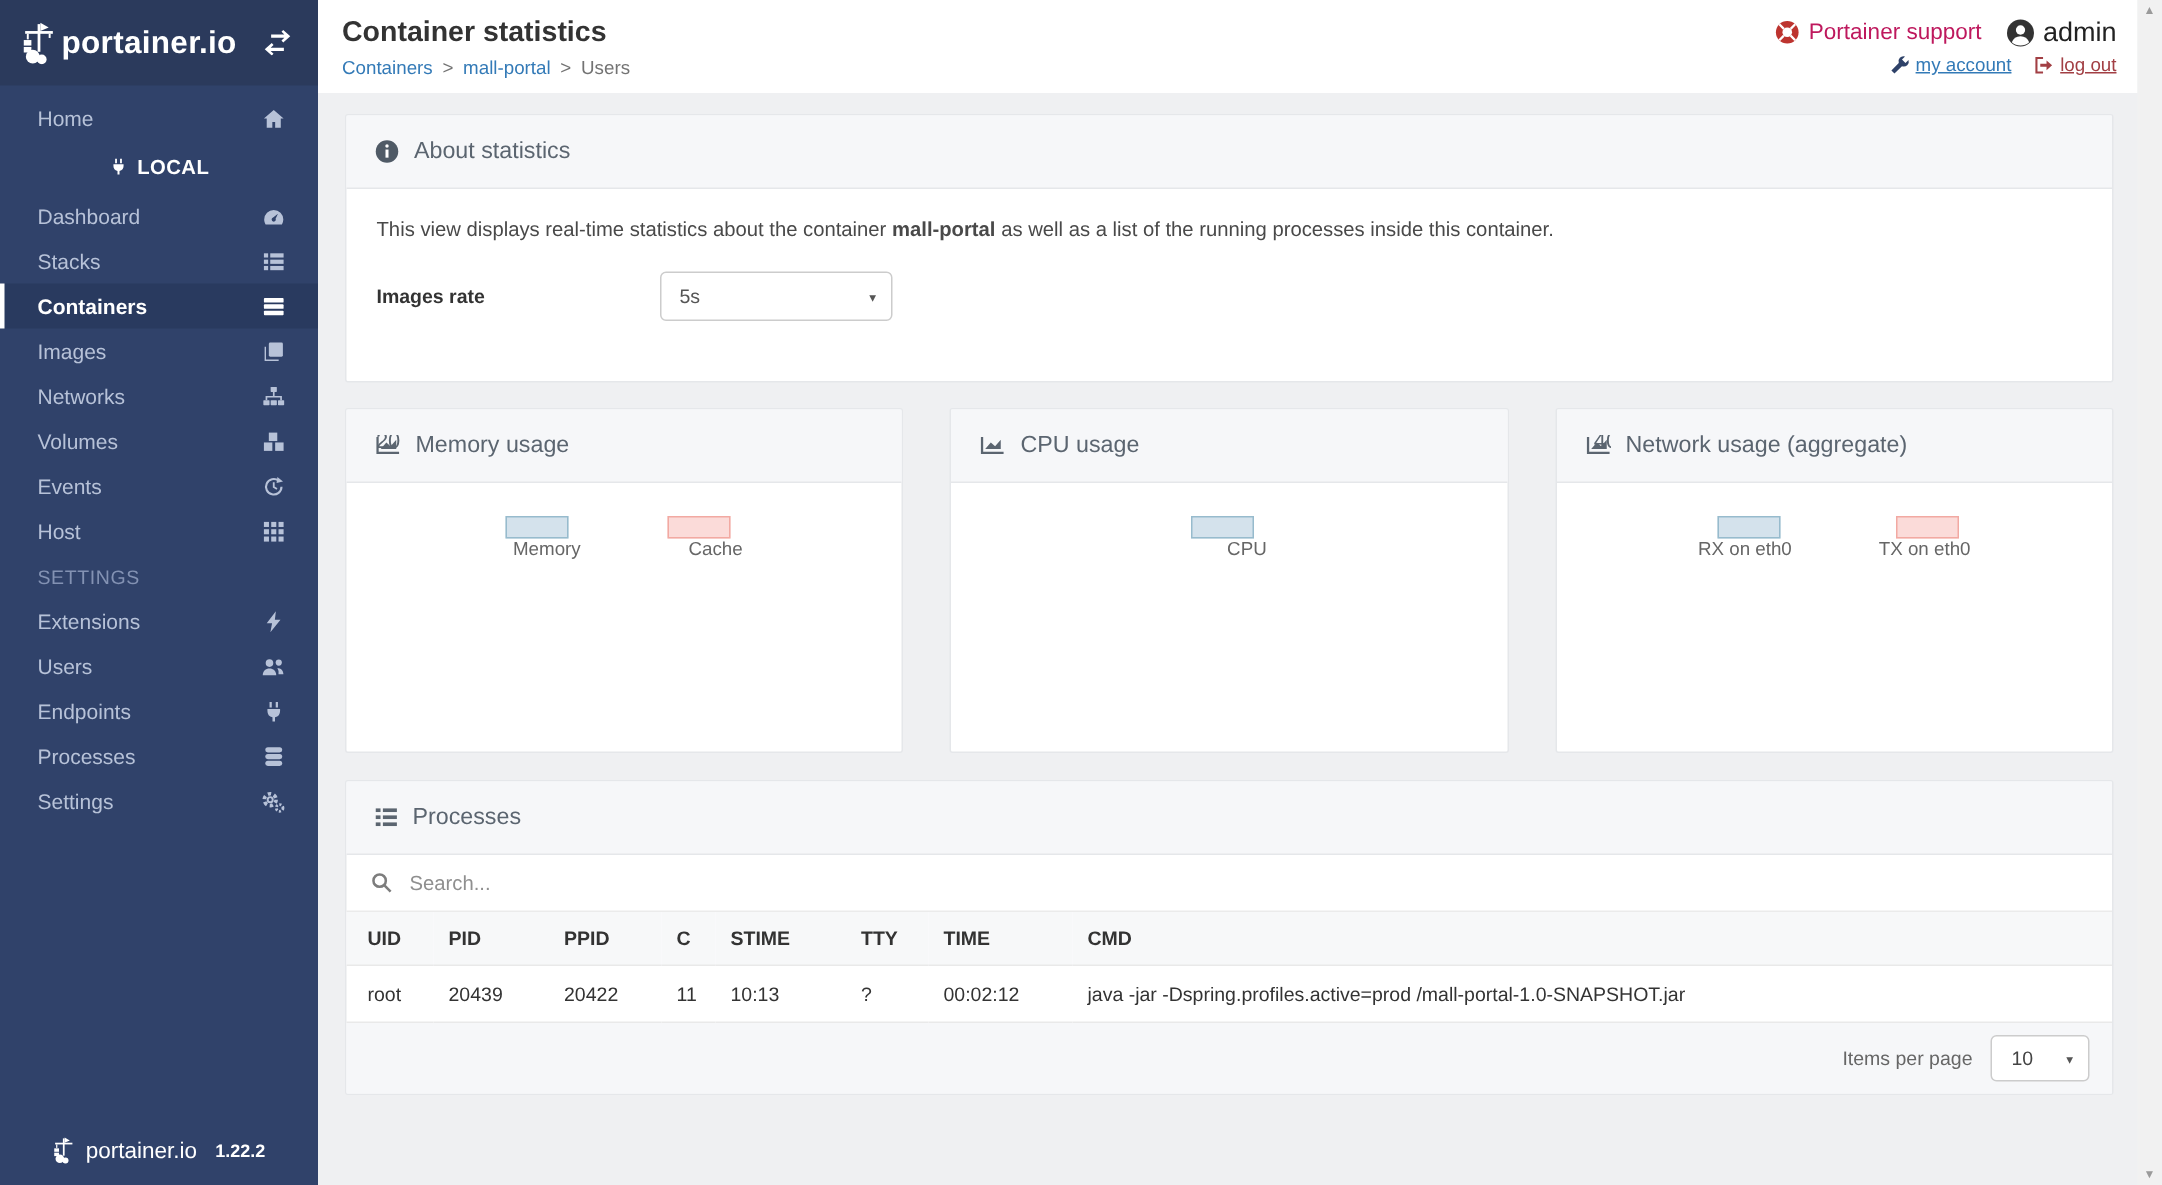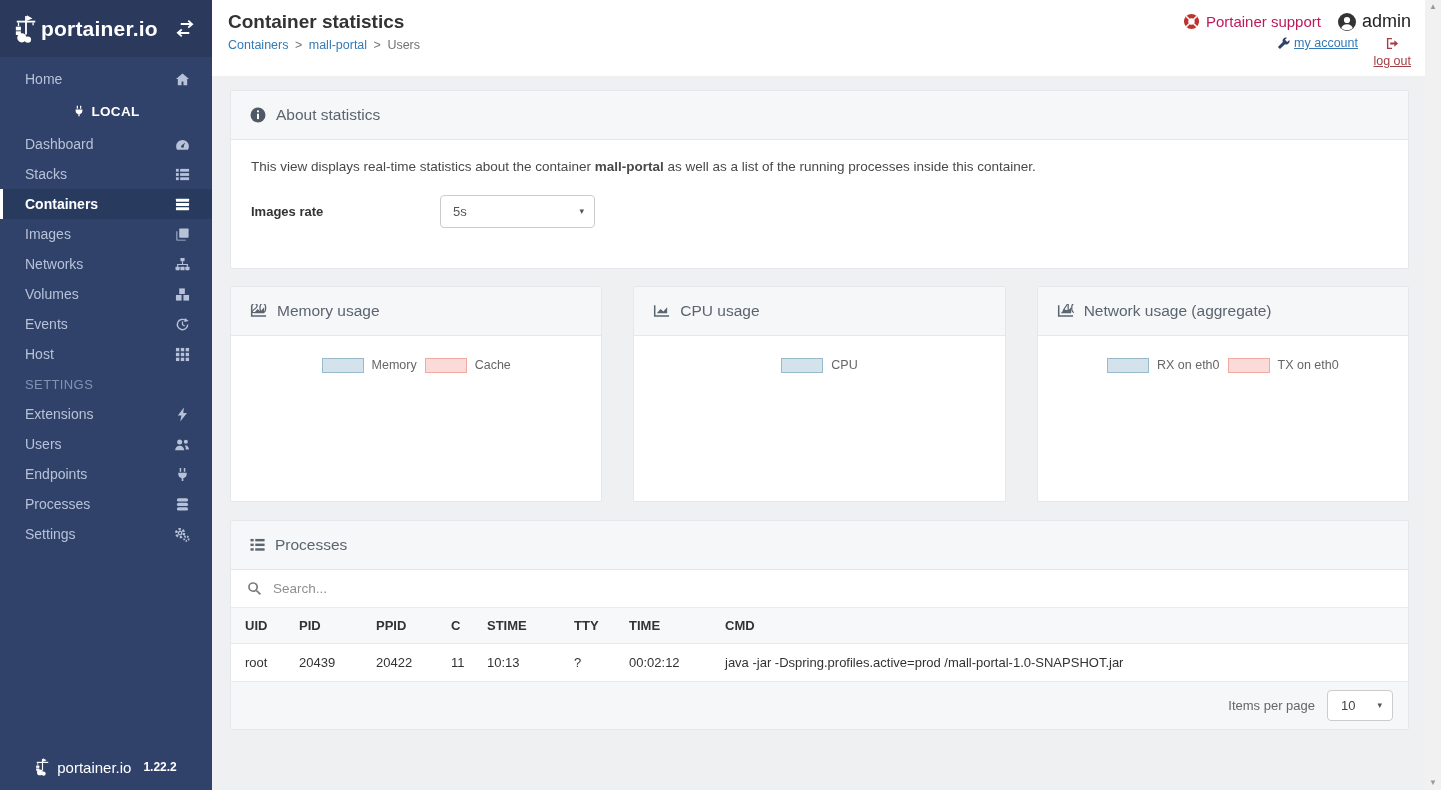--- a/index.html
+++ b/index.html
@@ -41,21 +41,21 @@
   .breadcrumb .sep { margin:0 3px; }
   .header-right { text-align:right; }
   .hr-row1 { display:flex; align-items:center; gap:16px; justify-content:flex-end; }
   .support-link { display:inline-flex; align-items:center; gap:6px; color:#be185d;
     font-size:15px; text-decoration:none; cursor:pointer; }
   .user-chip { display:inline-flex; align-items:center; gap:5px; color:#222; font-size:18px; }
   .hr-row2 { margin-top:4px; font-size:12.5px; }
   .hr-row2 a { margin-left:12px; text-decoration:underline; cursor:pointer;
     display:inline-flex; align-items:center; gap:4px; }
   .my-account { color:#337ab7; }
-  .log-out { color:#a23f44;flex-direction:column; }
+  .log-out { color:#a23f44; }
 
   .content { flex:1; padding:14px 16px 0 18px; overflow:hidden; }
   .panel { background:#fff; border:1px solid #e5e7ea; border-radius:2px; }
   .panel-header { height:49px; background:#f6f7f9; border-bottom:1px solid #e5e7ea;
     display:flex; align-items:center; gap:10px; padding:0 19px; color:#5b6570;
     font-size:15.5px; }
   .panel-header .ph-icon { display:flex; color:#5b6570; }
 
   .about-panel .panel-body { padding:19px 20px 40px; }
   .about-text { margin:0; font-size:13.5px; color:#494949; }
@@ -66,21 +66,21 @@
     border:1px solid #ccc; border-radius:4px; display:flex; align-items:center;
     padding:0 26px 0 12px; font-size:13px; color:#555; cursor:pointer; }
   .select .caret { position:absolute; right:10px; top:50%; transform:translateY(-50%);
     font-size:9px; color:#555; }
   .select.small { width:66px; height:31px; padding:0 20px 0 13px; color:#444; }
 
   .charts-row { display:flex; gap:31px; margin-top:17px; }
   .chart-panel { flex:1; min-width:0; }
   .chart-panel .panel-body { padding:22px 10px 30px; }
   .legend { display:flex; justify-content:center; align-items:center; margin-bottom:8px; }
-  .legend-item { display:flex; align-items:flex-start; margin:0 4px; }
+  .legend-item { display:flex; align-items:flex-end; margin:0 29px;flex-direction:column; }
   .swatch { width:42px; height:15px; border:1px solid; margin-right:8px; }
   .legend-label { font-size:12.5px; color:#666; }
   .chart-svg { display:block; overflow:visible; }
 
   .processes-panel { margin-top:18px; }
   .search-row { height:38px; display:flex; align-items:center; gap:9px; padding:0 16px;
     border-bottom:1px solid #ebebeb; }
   .search-input { flex:1; border:none; outline:none; font-size:13.5px; color:#333;
     font-family:inherit; background:transparent; }
   .search-input::placeholder { color:#8f8f8f; }

